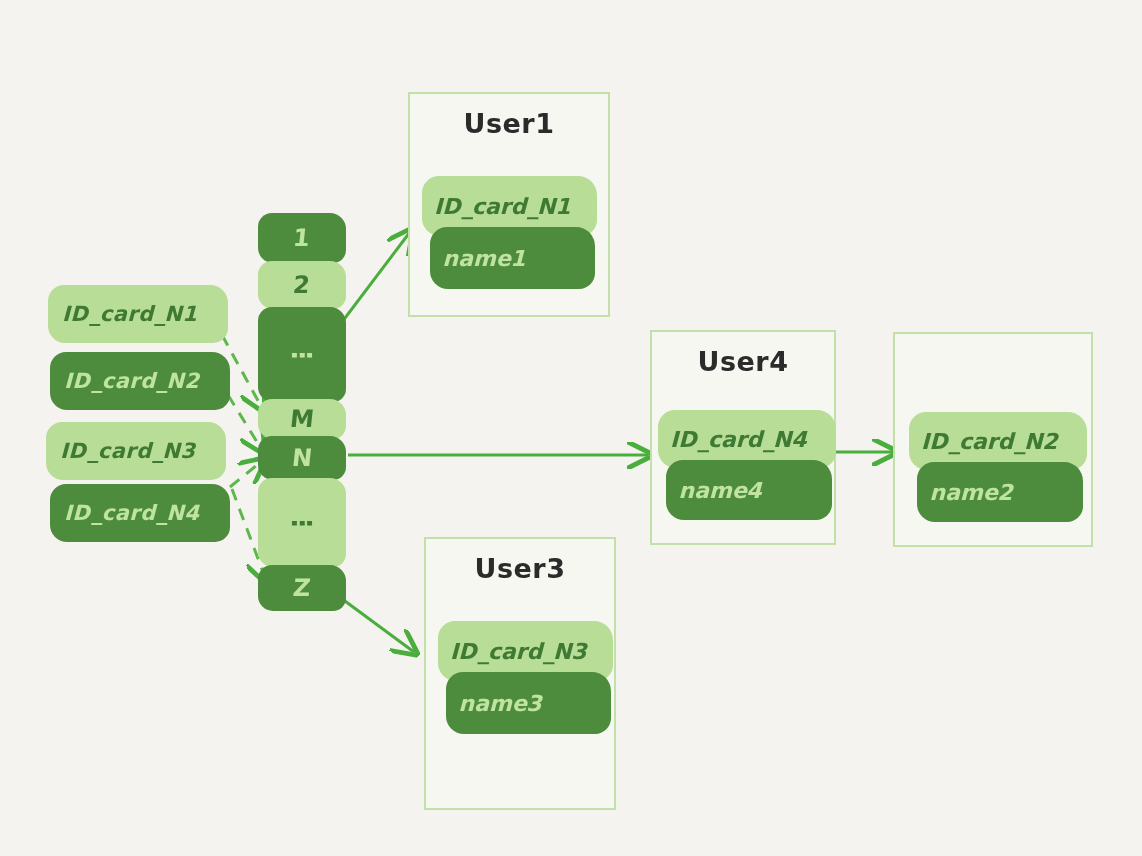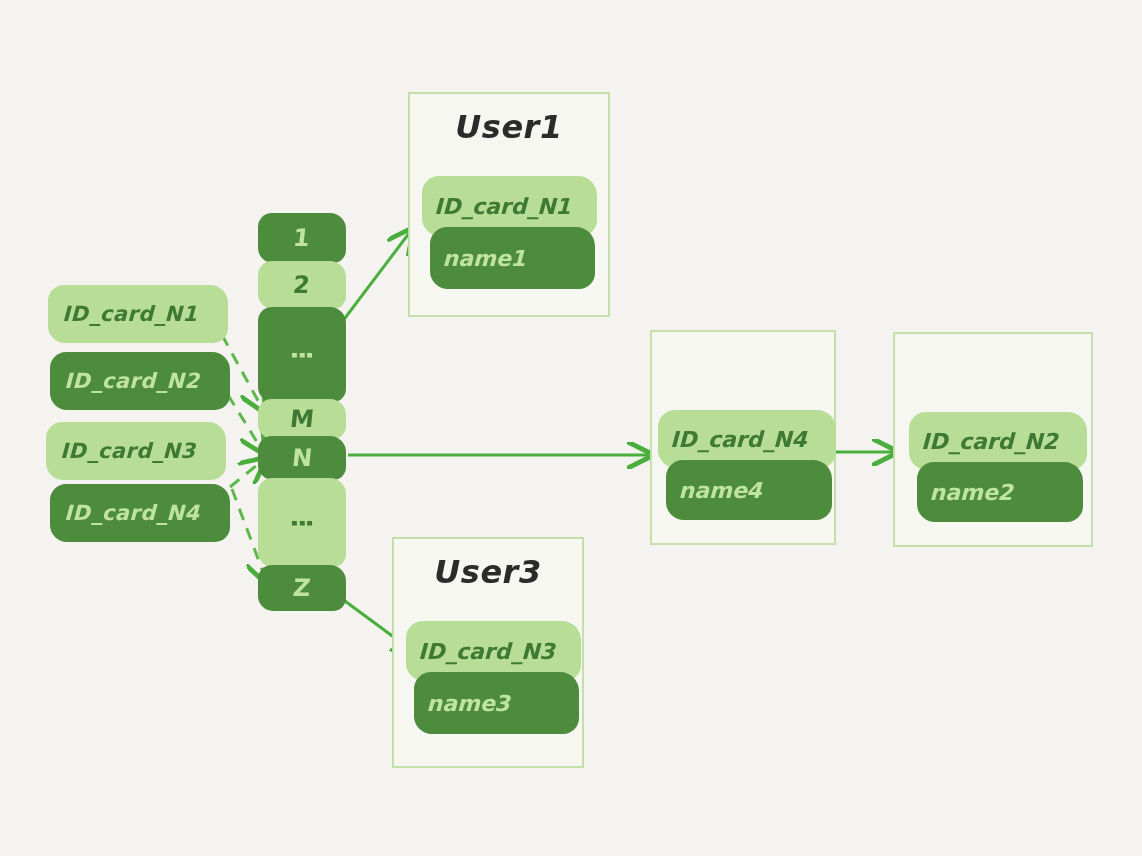--- a/index.html
+++ b/index.html
@@ -57,23 +57,22 @@
   .userbox{
     position:absolute;
     background:#f7f7f2;
     border:2px solid #c3e0ab;
     box-sizing:border-box;
   }
   .user-title{
     position:absolute;left:0;right:0;top:14px;
     text-align:center;
     color:#2b2b2b;
-    font-size:32px;
+    font-size:27px;
     font-weight:700;
-    font-style:italic;
     letter-spacing:.5px;
     font-family:"DejaVu Sans", sans-serif;
   }
   .ub-card{
     position:absolute;
     display:flex;align-items:center;
     border-radius:17px 19px 16px 18px;
     padding-left:14px;
     box-sizing:border-box;
   }
@@ -154,38 +153,39 @@
     <div class="user-title">User1</div>
     <div class="ub-card ub-id" style="left:12px;top:82px;width:175px;height:60px;">
       <span>ID_card_N1</span>
     </div>
     <div class="ub-card ub-name" style="left:20px;top:133px;width:165px;height:62px;">
       <span>name1</span>
     </div>
   </div>
 
   <div class="userbox" style="left:650px;top:330px;width:186px;height:215px;">
+    <div class="user-title">User4</div>
     <div class="ub-card ub-id" style="left:6px;top:78px;width:178px;height:58px;">
       <span>ID_card_N4</span>
     </div>
     <div class="ub-card ub-name" style="left:14px;top:128px;width:166px;height:60px;">
       <span>name4</span>
     </div>
   </div>
 
   <div class="userbox" style="left:893px;top:332px;width:200px;height:215px;">
     <div class="ub-card ub-id" style="left:14px;top:78px;width:178px;height:58px;">
       <span>ID_card_N2</span>
     </div>
     <div class="ub-card ub-name" style="left:22px;top:128px;width:166px;height:60px;">
       <span>name2</span>
     </div>
   </div>
 
-  <div class="userbox" style="left:392px;top:537px;width:192px;height:231px;">
+  <div class="userbox" style="left:424px;top:537px;width:192px;height:273px;">
     <div class="user-title">User3</div>
     <div class="ub-card ub-id" style="left:12px;top:82px;width:175px;height:60px;">
       <span>ID_card_N3</span>
     </div>
     <div class="ub-card ub-name" style="left:20px;top:133px;width:165px;height:62px;">
       <span>name3</span>
     </div>
   </div>
 
 </div>

